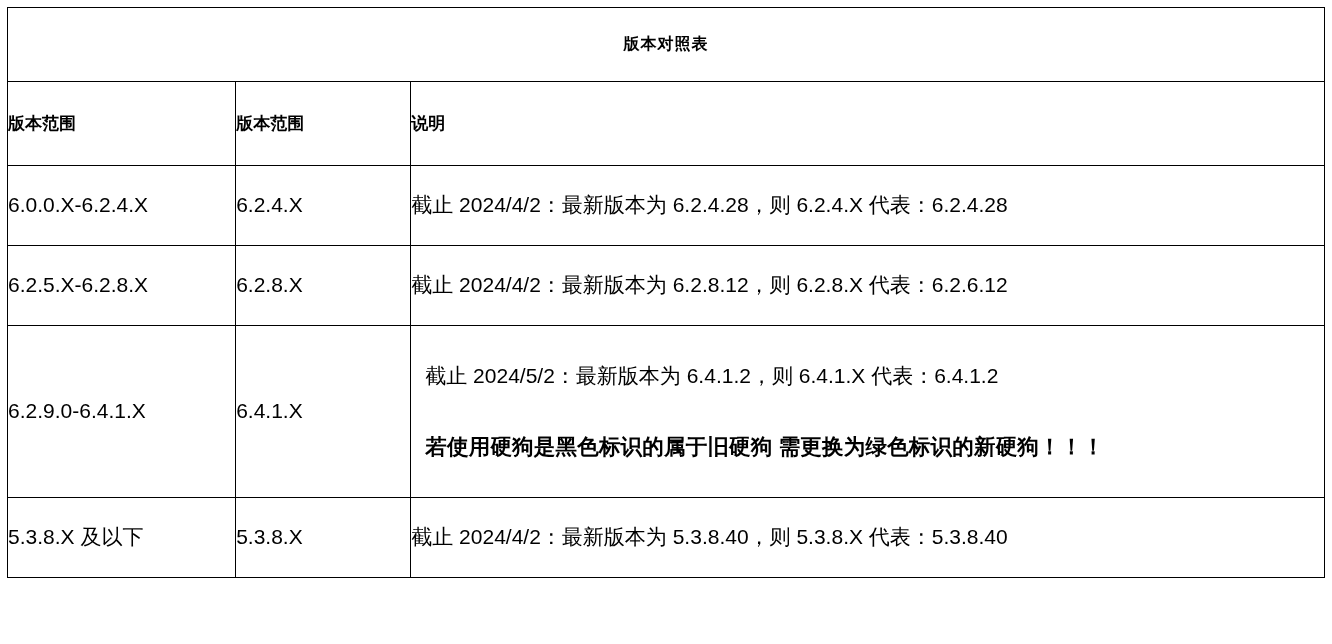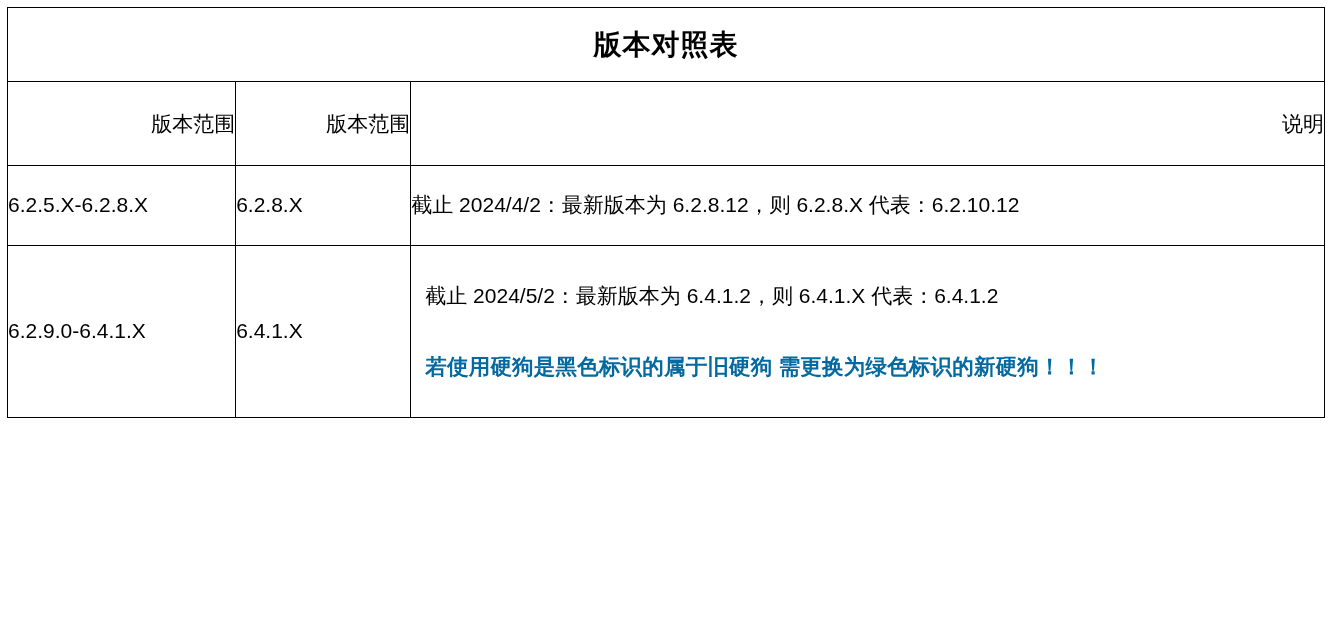--- a/index.html
+++ b/index.html
@@ -31,50 +31,50 @@
     border: 1px solid #000000;
     vertical-align: middle;
     padding: 0;
   }
   .col-range { width: 228px; }
   .col-latest { width: 175px; }
   .col-desc { width: 913px; }
 
   .title-cell {
     text-align: center;
-    font-size: 28px;
+    font-size: 16px;
     font-weight: bold;
     height: 73px;
     letter-spacing: 1px;
   }
   .header-cell {
-    text-align: right;
-    font-size: 21px;
-    font-weight: normal;
+    text-align: left;
+    font-size: 17px;
+    font-weight: bold;
     height: 83px;
   }
   .cell-text {
     font-size: 21px;
     padding-left: 14px;
     padding-right: 10px;
     line-height: 1.35;
   }
   .row-tall { height: 80px; }
   .row-big { height: 172px; }
   .desc-block {
     padding: 10px 14px 10px 14px;
     font-size: 21px;
     line-height: 1.5;
   }
   .desc-line {
     margin: 0;
   }
   .warning-line {
     margin: 40px 0 0 0;
-    color: #0369a1;
+    color: #000000;
     font-weight: bold;
     font-size: 21.5px;
     letter-spacing: 0.2px;
     white-space: nowrap;
   }
 </style>
 </head>
 <body>
 
 <div class="page">
@@ -87,29 +87,39 @@
     <tbody>
       <tr>
         <td class="title-cell" colspan="3">版本对照表</td>
       </tr>
       <tr>
         <td class="header-cell">版本范围</td>
         <td class="header-cell">版本范围</td>
         <td class="header-cell">说明</td>
       </tr>
       <tr class="row-tall">
+        <td class="cell-text">6.0.0.X-6.2.4.X</td>
+        <td class="cell-text">6.2.4.X</td>
+        <td class="cell-text">截止 2024/4/2：最新版本为 6.2.4.28，则 6.2.4.X 代表：6.2.4.28</td>
+      </tr>
+      <tr class="row-tall">
         <td class="cell-text">6.2.5.X-6.2.8.X</td>
         <td class="cell-text">6.2.8.X</td>
-        <td class="cell-text">截止 2024/4/2：最新版本为 6.2.8.12，则 6.2.8.X 代表：6.2.10.12</td>
+        <td class="cell-text">截止 2024/4/2：最新版本为 6.2.8.12，则 6.2.8.X 代表：6.2.6.12</td>
       </tr>
       <tr class="row-big">
         <td class="cell-text">6.2.9.0-6.4.1.X</td>
         <td class="cell-text">6.4.1.X</td>
         <td>
           <div class="desc-block">
             <p class="desc-line">截止 2024/5/2：最新版本为 6.4.1.2，则 6.4.1.X 代表：6.4.1.2</p>
             <p class="warning-line">若使用硬狗是黑色标识的属于旧硬狗 需更换为绿色标识的新硬狗！！！</p>
           </div>
         </td>
       </tr>
+      <tr class="row-tall">
+        <td class="cell-text">5.3.8.X 及以下</td>
+        <td class="cell-text">5.3.8.X</td>
+        <td class="cell-text">截止 2024/4/2：最新版本为 5.3.8.40，则 5.3.8.X 代表：5.3.8.40</td>
+      </tr>
     </tbody>
   </table>
 </div>
 
 </body></html>

